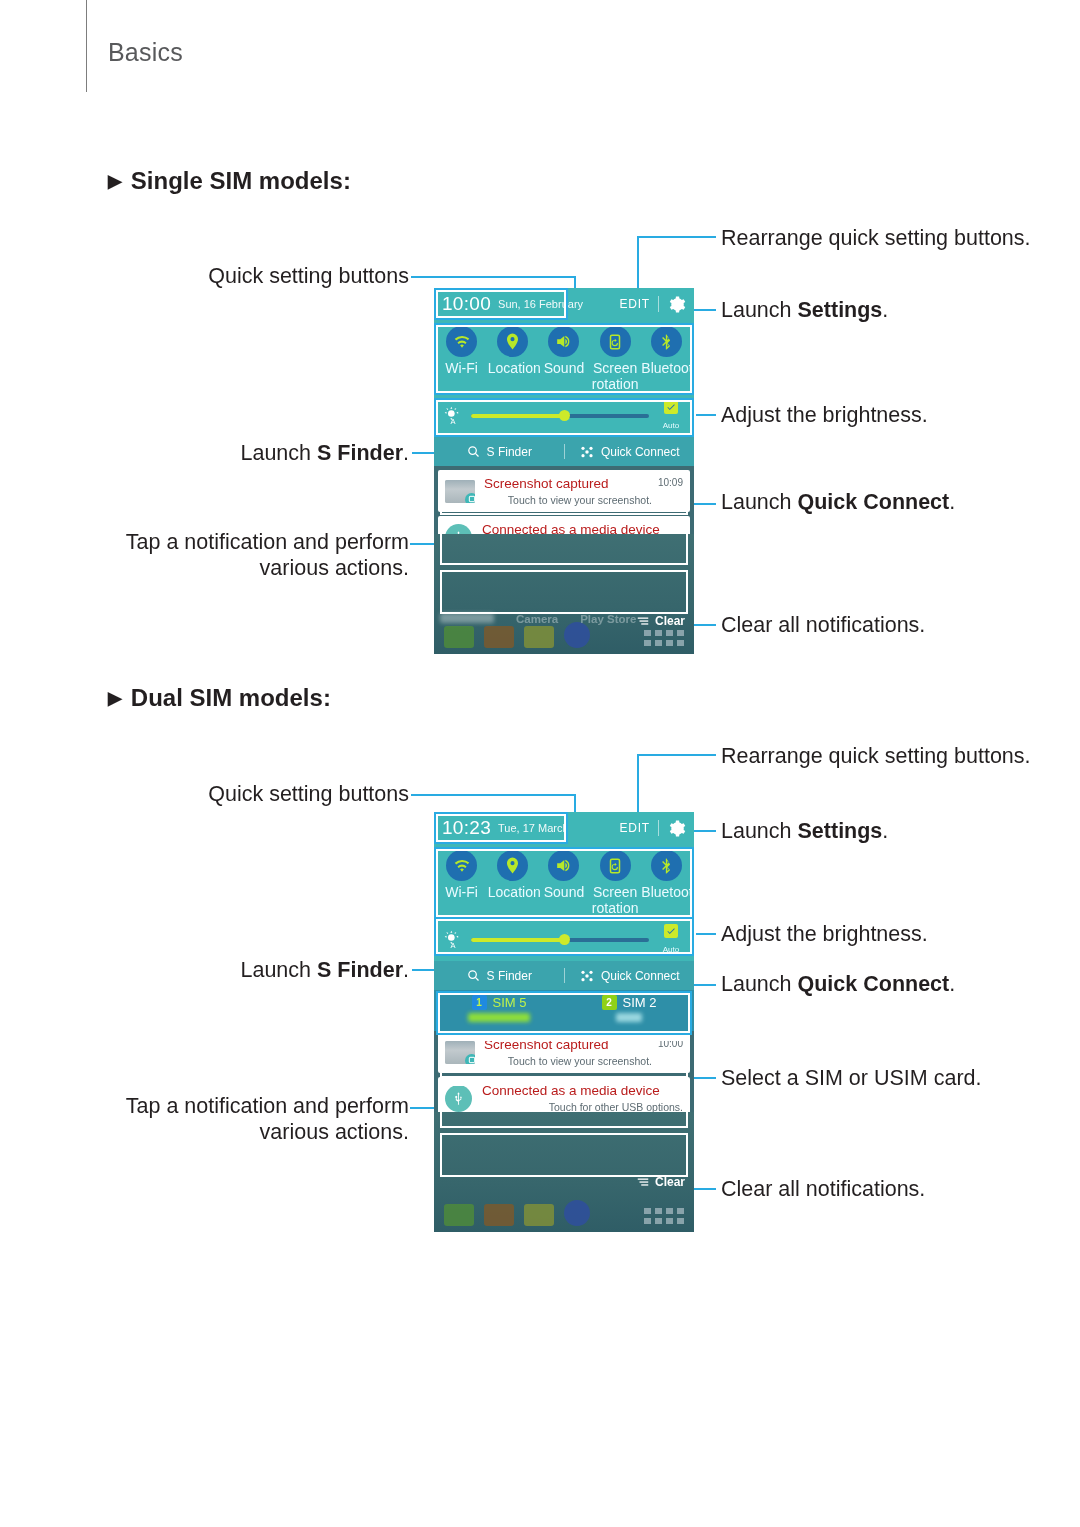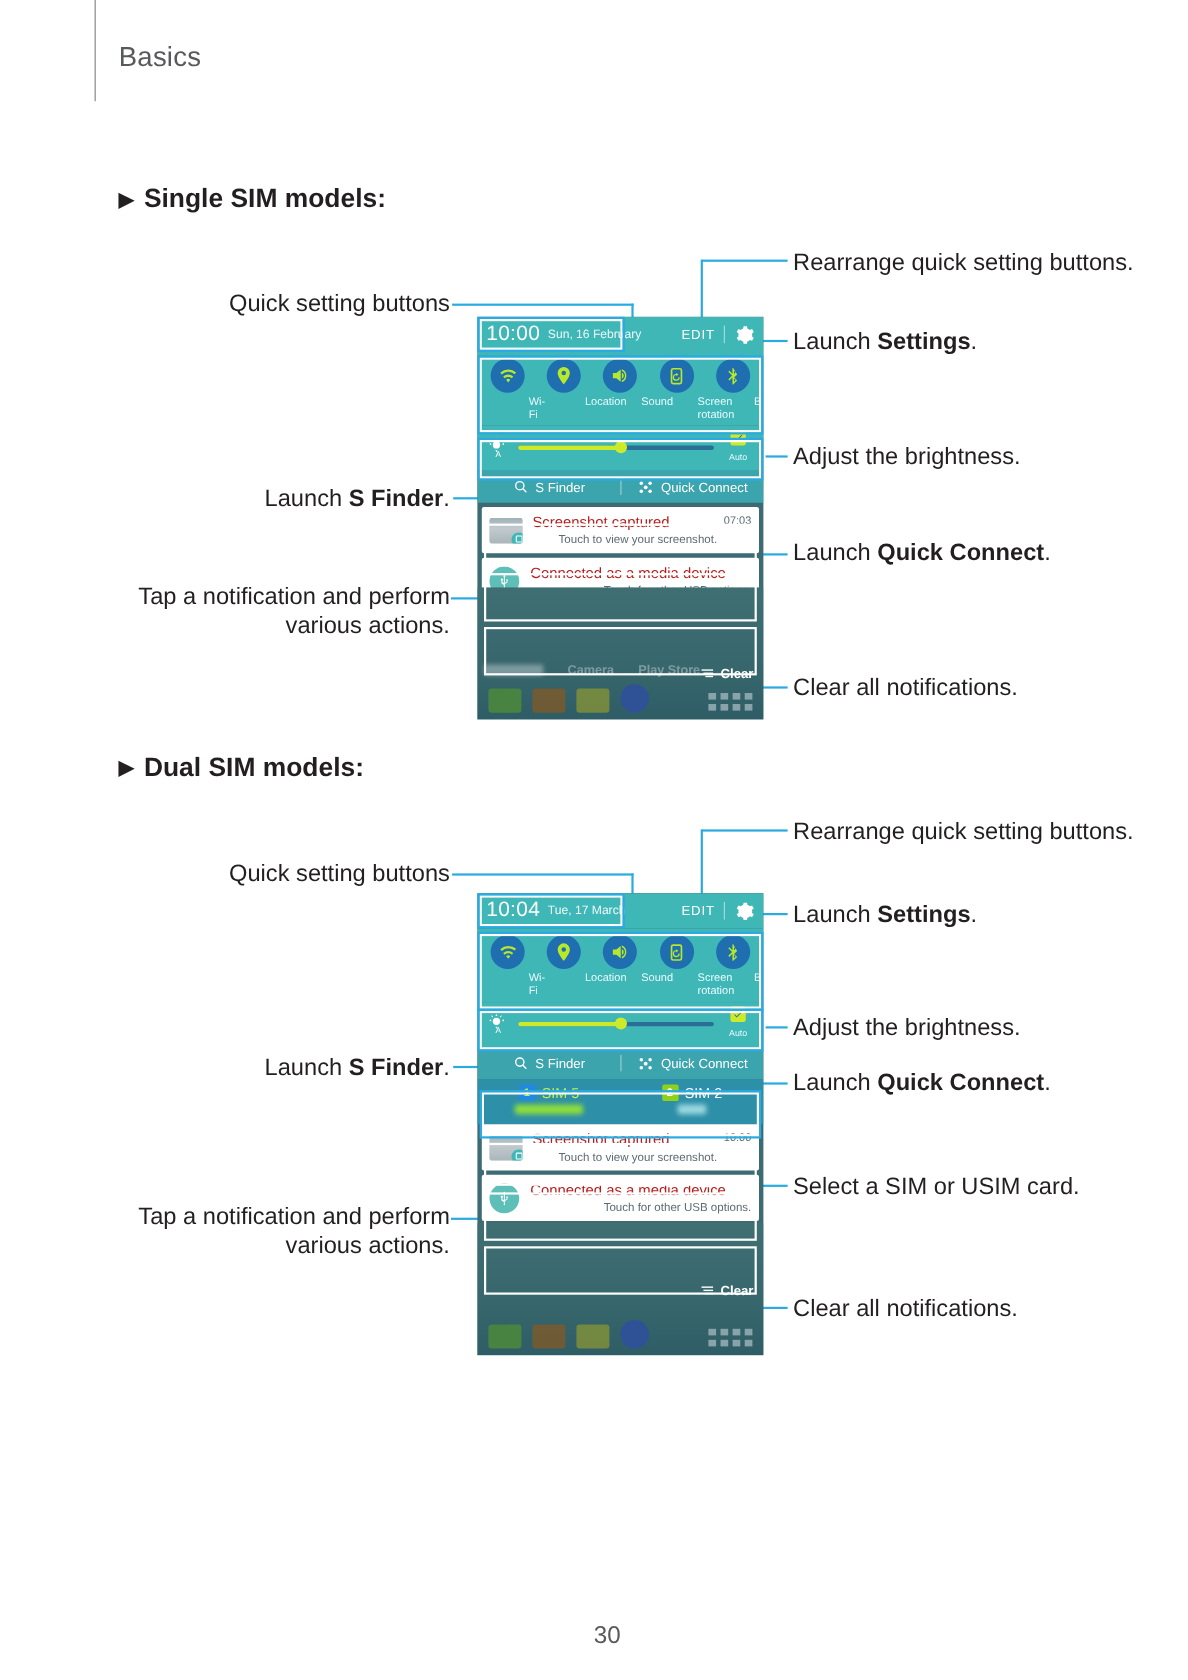--- a/index.html
+++ b/index.html
@@ -99,21 +99,21 @@
   .qs{
     background:#3fb7b7;padding:6px 2px 4px;
     display:flex;justify-content:space-around;align-items:flex-start;
   }
   .qs .qi{width:50px;text-align:center;}
   .qs .circ{
     width:31px;height:31px;border-radius:50%;
     background:#1f6fb0;margin:0 auto 3px;
     display:flex;align-items:center;justify-content:center;
   }
-  .qs .lab{font-size:10px;color:#eafbff;line-height:1.15;padding-left:44px;}
+  .qs .lab{font-size:14px;color:#eafbff;line-height:1.15;}
 
   
   .bright{
     background:#3fb7b7;display:flex;align-items:center;
     padding:4px 8px 5px;box-sizing:border-box;gap:7px;
   }
   .bright .sun{width:22px;height:20px;flex:none;}
   .track{position:relative;flex:1;height:4px;background:#2a6f96;border-radius:2px;}
   .track .fill{position:absolute;left:0;top:0;height:4px;width:52%;background:#cdea2a;border-radius:2px;}
   .track .knob{position:absolute;left:52%;top:-4px;width:11px;height:11px;margin-left:-5px;border-radius:50%;background:#cdea2a;}
@@ -389,21 +389,21 @@
           <span class="badge2">
               <svg viewBox="0 0 24 24" width="8" height="8">
                 <rect x="4" y="4" width="16" height="16" rx="2" fill="none" stroke="#fff" stroke-width="3"></rect>
               </svg>
             </span>
         </span>
         <span class="txt">
           <span class="ti" style="display:block;">Screenshot captured</span>
           <span class="su" style="display:block;">Touch to view your screenshot.</span>
         </span>
-        <span class="tm">07:03</span>
+        <span class="tm">10:09</span>
       </div>
 
       <div class="notif">
         <span class="ic usb">
           <svg viewBox="0 0 24 24" width="15" height="15">
               <path fill="#fff" d="M12 2l2 3h-1.3v9.3l2.6-1.6v-1.9h-1l1.6-2.6 1.6 2.6h-1v2.7L12.7 16v4.2a1 1 0 11-1.4 0v-3l-3.6-2.3V11a1.7 1.7 0 111.4 0v2.1l2.2 1.4V5H10z"></path>
             </svg>
         </span>
         <span class="txt">
           <span class="ti" style="display:block;">Connected as a media device</span>
@@ -496,21 +496,21 @@
           <s></s>
           <s></s>
           <s></s>
           <s></s>
           <s></s>
           <s></s>
         </div>
     </div>
 
     <div class="statusbar">
-      <span class="clock">10:04</span>
+      <span class="clock">10:23</span>
       <span class="date">Tue, 17 March</span>
       <span class="right">
         <span class="edit">EDIT</span>
         <span class="sep"></span>
         <span class="gear">
           <svg viewBox="0 0 24 24" width="19" height="19">
               <path fill="#ffffff" d="M12 8.5a3.5 3.5 0 100 7 3.5 3.5 0 000-7zm9.2 3.5c0-.6-.06-1.2-.17-1.76l2.06-1.5-2-3.46-2.4 1a8.9 8.9 0 00-3.05-1.77L15.3 2h-4l-.33 2.5a8.9 8.9 0 00-3.05 1.78l-2.4-1-2 3.46 2.05 1.5a9.4 9.4 0 000 3.52l-2.05 1.5 2 3.46 2.4-1a8.9 8.9 0 003.05 1.78L11.3 22h4l.33-2.5a8.9 8.9 0 003.05-1.78l2.4 1 2-3.46-2.06-1.5c.11-.56.18-1.16.18-1.76z"></path>
             </svg>
         </span>
       </span>
@@ -679,14 +679,13 @@
   </div>
 
   <div class="hl" style="left:412px;top:814px;width:130px;height:28px;"></div>
   <div class="hl" style="left:412px;top:849px;width:256px;height:68px;"></div>
   <div class="hl" style="left:412px;top:919px;width:256px;height:35px;"></div>
   <div class="hl" style="left:414px;top:993px;width:252px;height:40px;"></div>
   <div class="hlw" style="left:416px;top:1039px;width:248px;height:39px;"></div>
   <div class="hlw" style="left:416px;top:1084px;width:248px;height:44px;"></div>
   <div class="hlw" style="left:416px;top:1133px;width:248px;height:44px;"></div>
 
-  <div class="pagenum">30</div>
 </div>
 
 </body></html>

